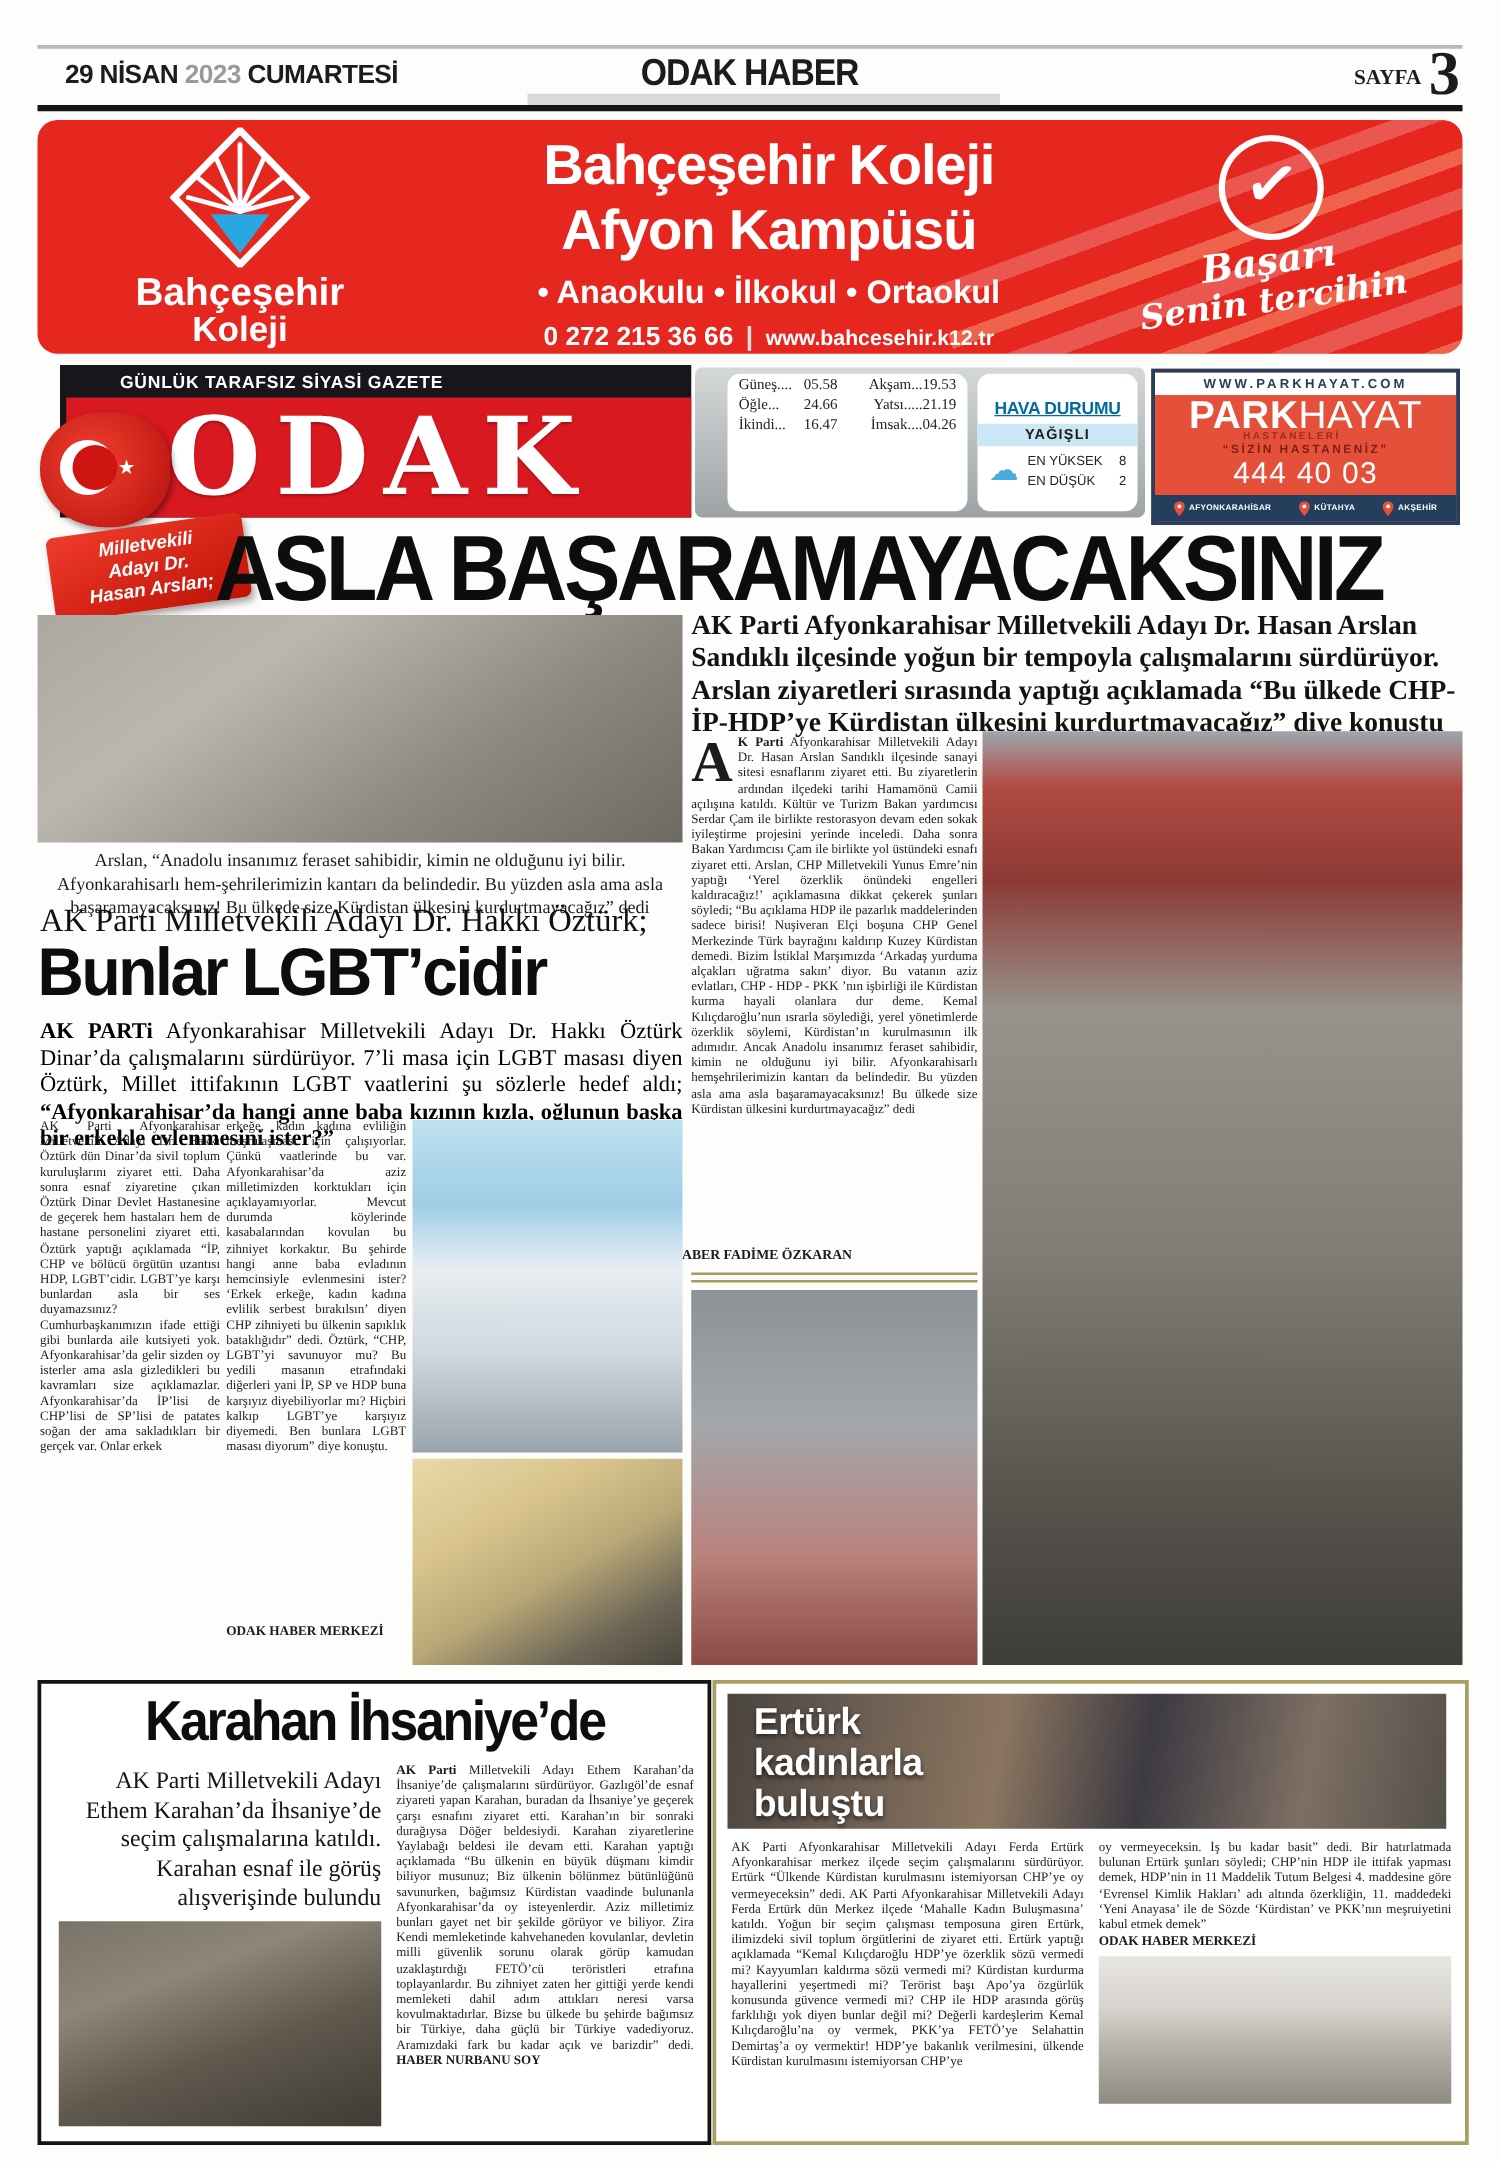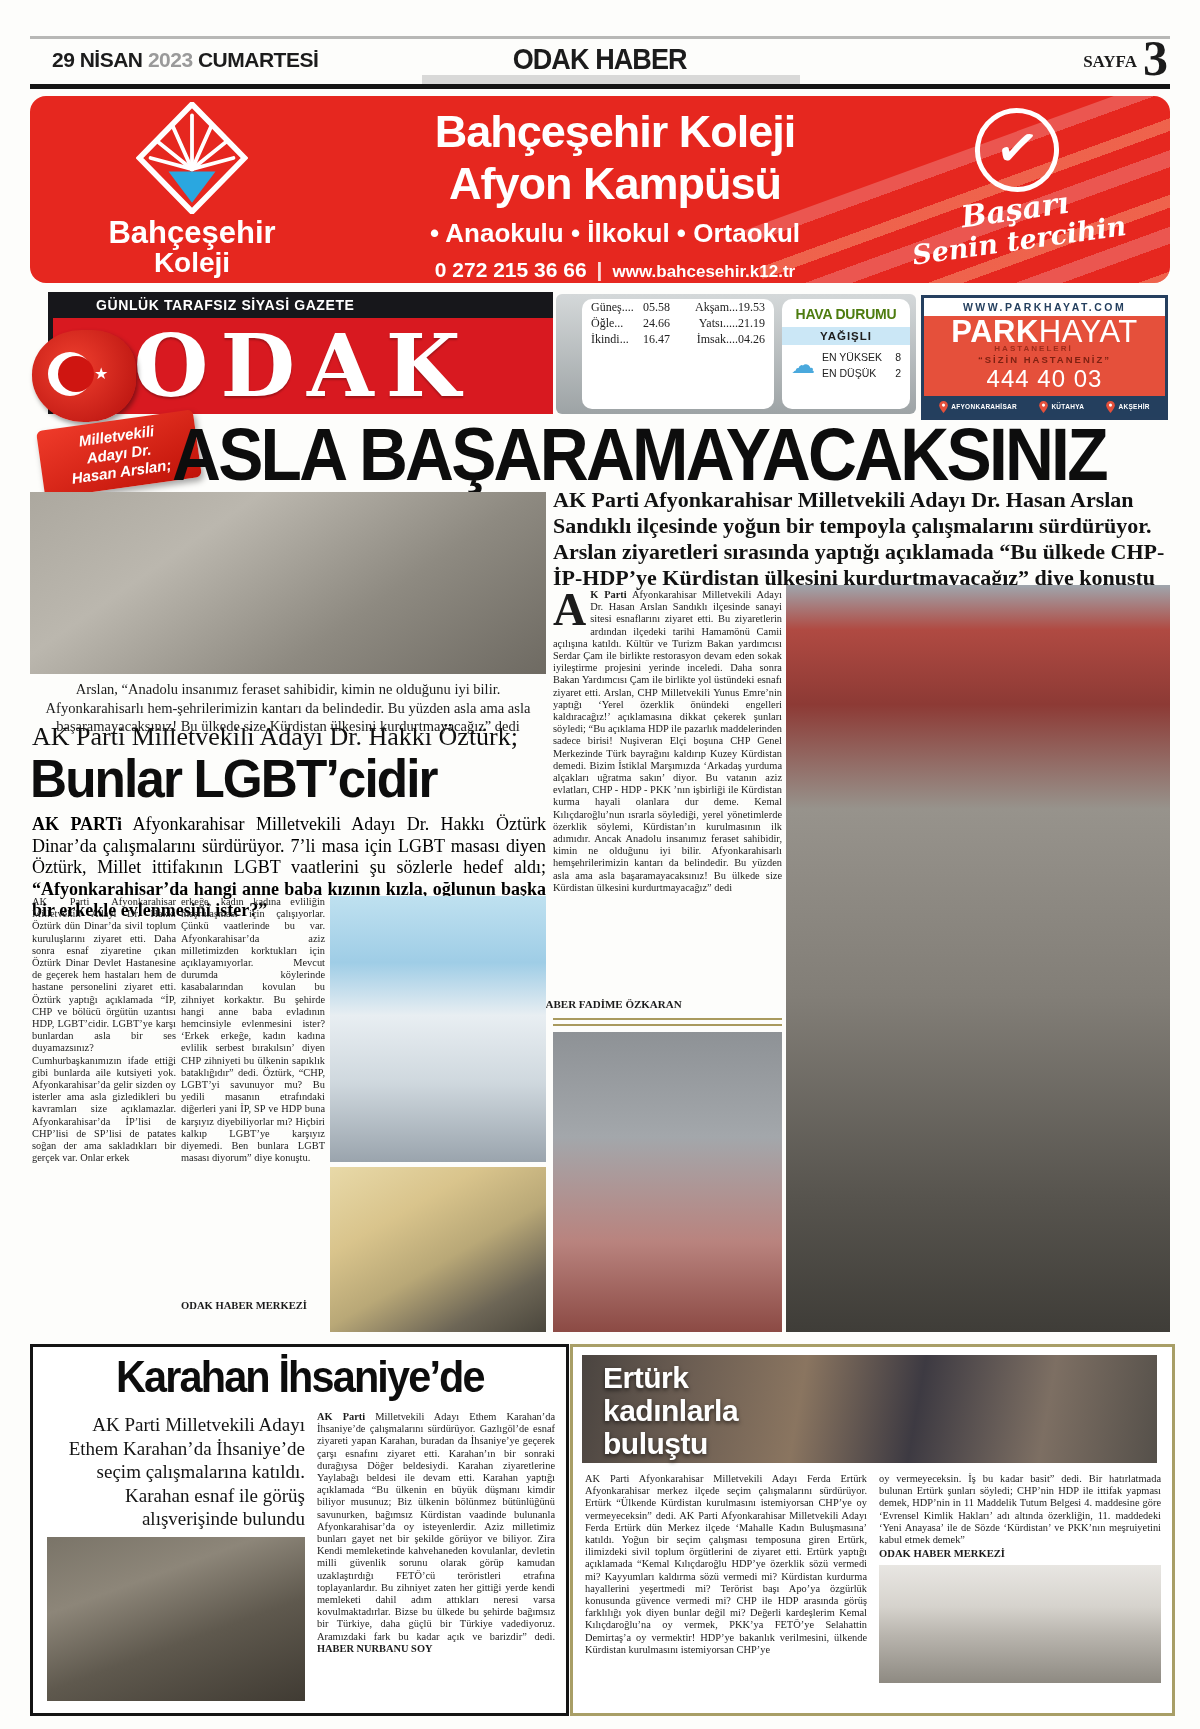--- a/index.html
+++ b/index.html
@@ -56,21 +56,21 @@
   .gray-panel{left:556px;top:294px;width:360px;height:120px;border-radius:6px;background:linear-gradient(180deg,#d4d8d9,#9da3a5);}
   .namaz{left:582px;top:299px;width:192px;height:110px;background:#fff;border-radius:10px;overflow:hidden;}
   .namaz-head{margin:5px 6px 3px;background:#2fb0e8;border-radius:12px;color:#fff;text-align:center;
      font-weight:bold;font-size:22px;line-height:23px;padding:3px 0;}
   .namaz-row{display:flex;padding:0 9px;font-size:12px;line-height:16px;color:#222;}
   .namaz-row .a{width:52px;}
   .namaz-row .b{width:40px;}
   .namaz-row .c{flex:1;text-align:right;}
 
   .weather{left:782px;top:299px;width:128px;height:110px;background:#fff;border-radius:10px;text-align:center;overflow:hidden;}
-  .w-title{color:#4d7c0f;font-weight:bold;font-size:14px;margin-top:7px;letter-spacing:-.2px;}
+  .w-title{color:#0369a1;font-weight:bold;font-size:14px;margin-top:19px;letter-spacing:-.2px;text-decoration:underline;}
   .w-cond{background:#cbe7f6;font-weight:bold;font-size:11.5px;letter-spacing:1px;padding:3px 0;margin-top:5px;color:#1d1d1d;}
   .w-rows{display:flex;align-items:center;padding:4px 9px 0;}
   .w-cloud{font-size:24px;color:#4aa9dd;line-height:26px;}
   .w-vals{flex:1;padding-left:7px;}
   .w-line{display:flex;justify-content:space-between;font-size:10.5px;line-height:16px;color:#222;}
 
   .parkhayat{left:921px;top:295px;width:241px;height:119px;border:3px solid #253f5e;background:#e5503b;overflow:hidden;}
   .ph-top{background:#fff;color:#243f5e;font-weight:bold;font-size:10.5px;letter-spacing:2.5px;text-align:center;padding:3px 0;}
   .ph-name{text-align:center;color:#fff;font-size:31px;line-height:30px;margin-top:1px;letter-spacing:.5px;}
   .ph-name .b{font-weight:bold;}

